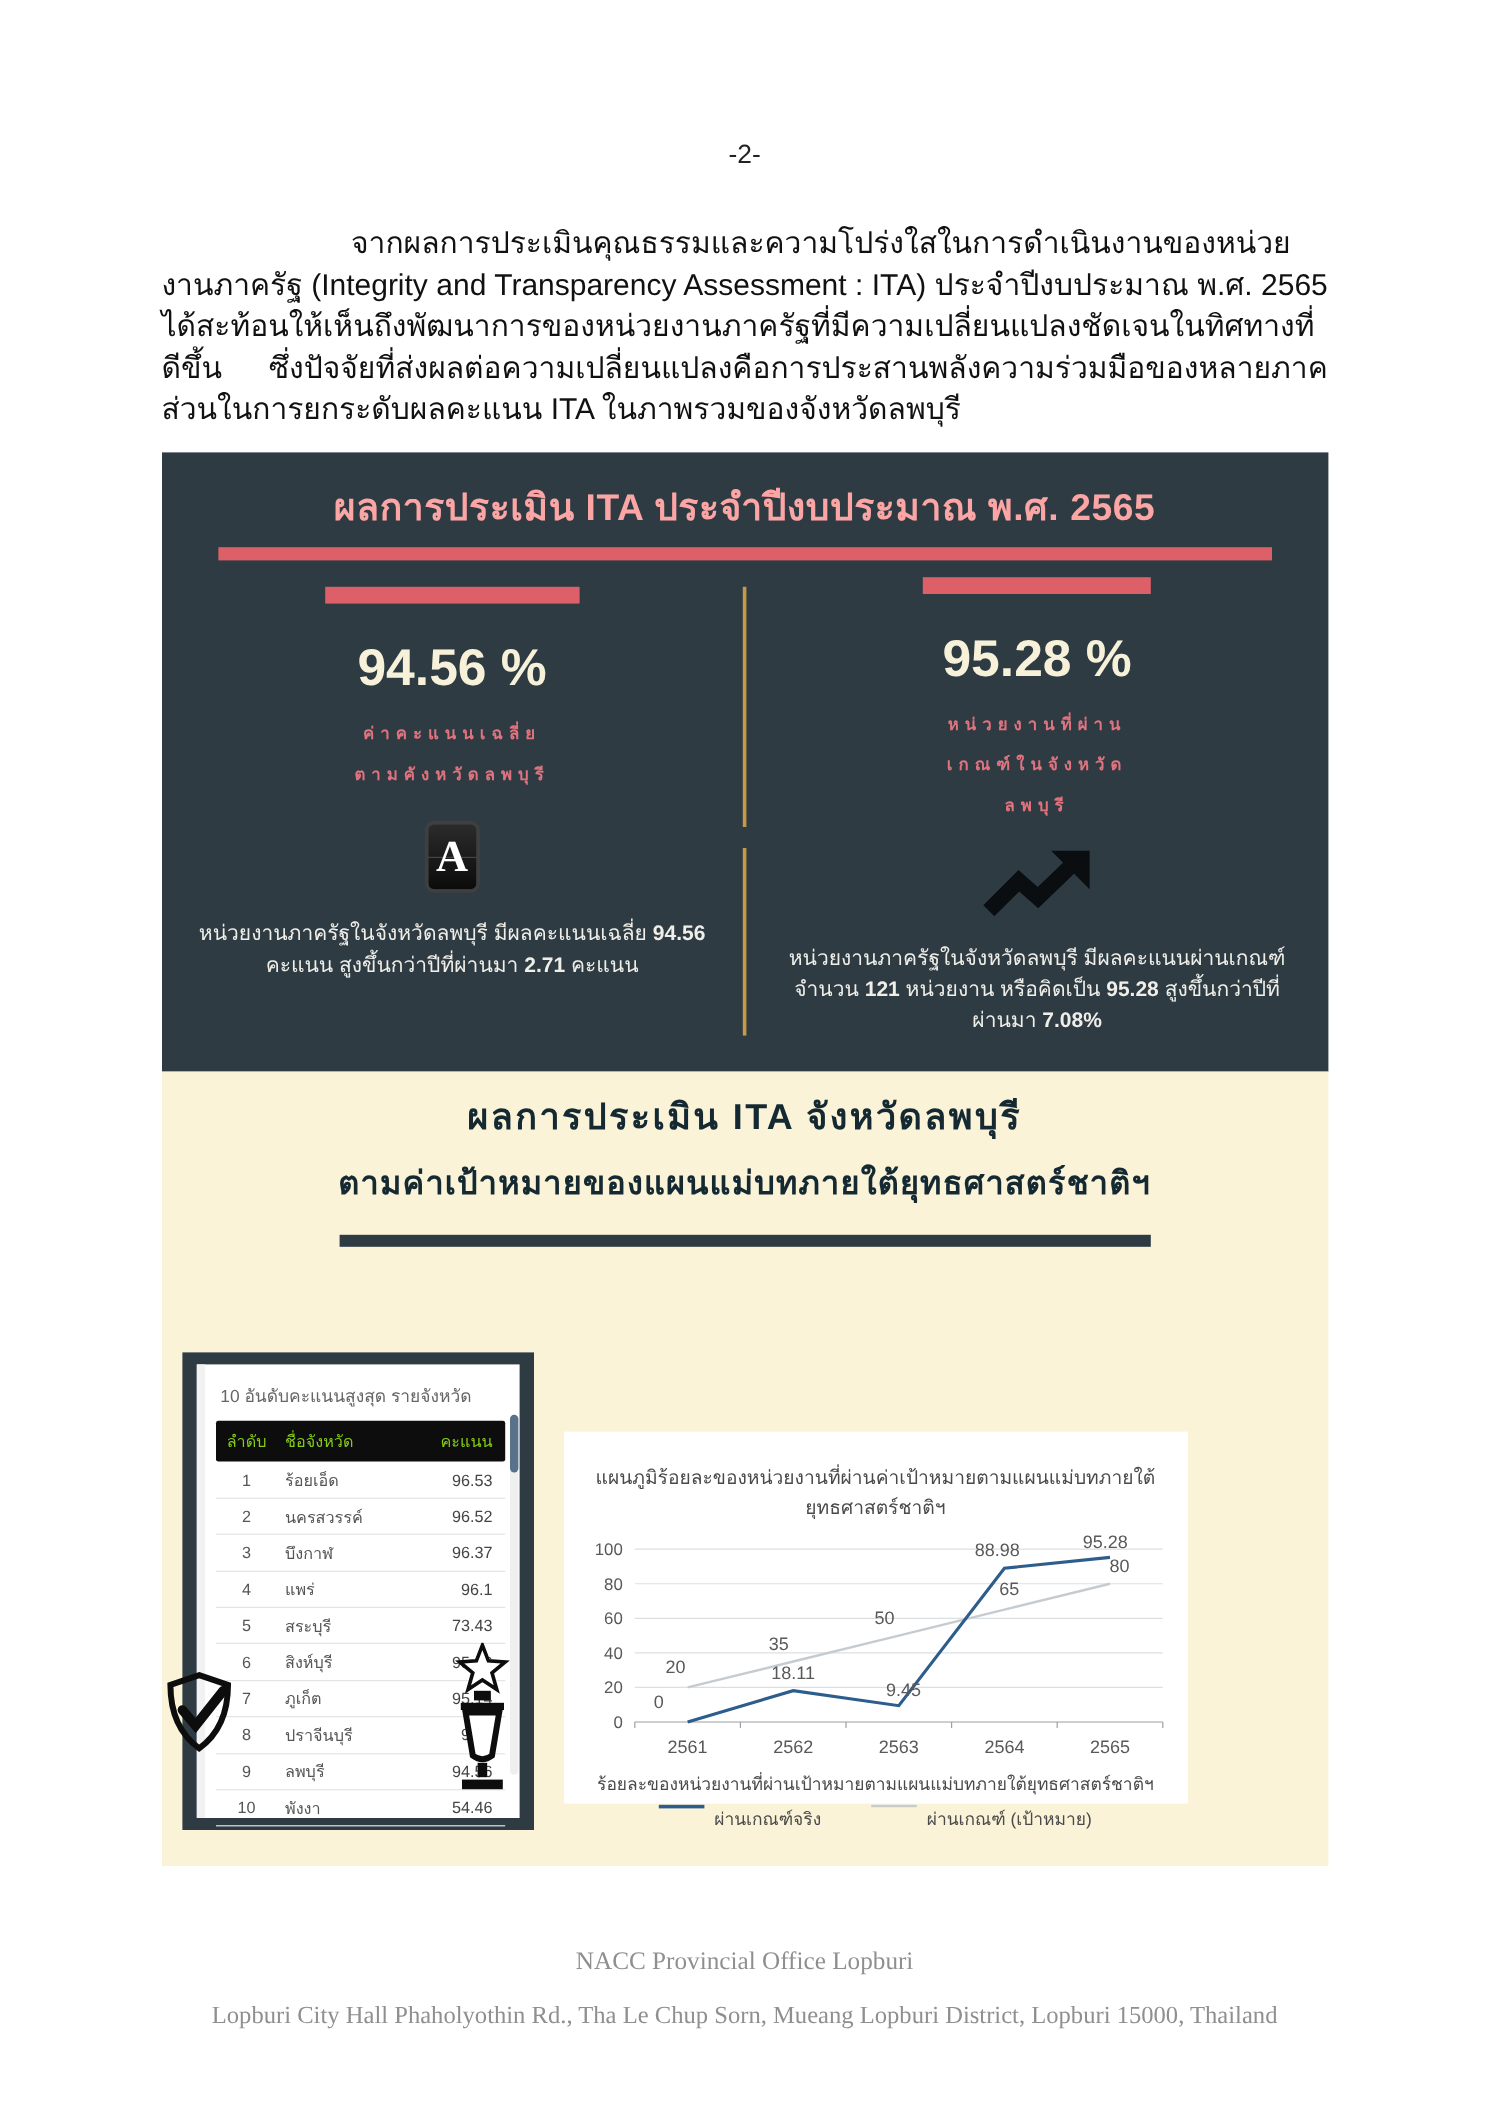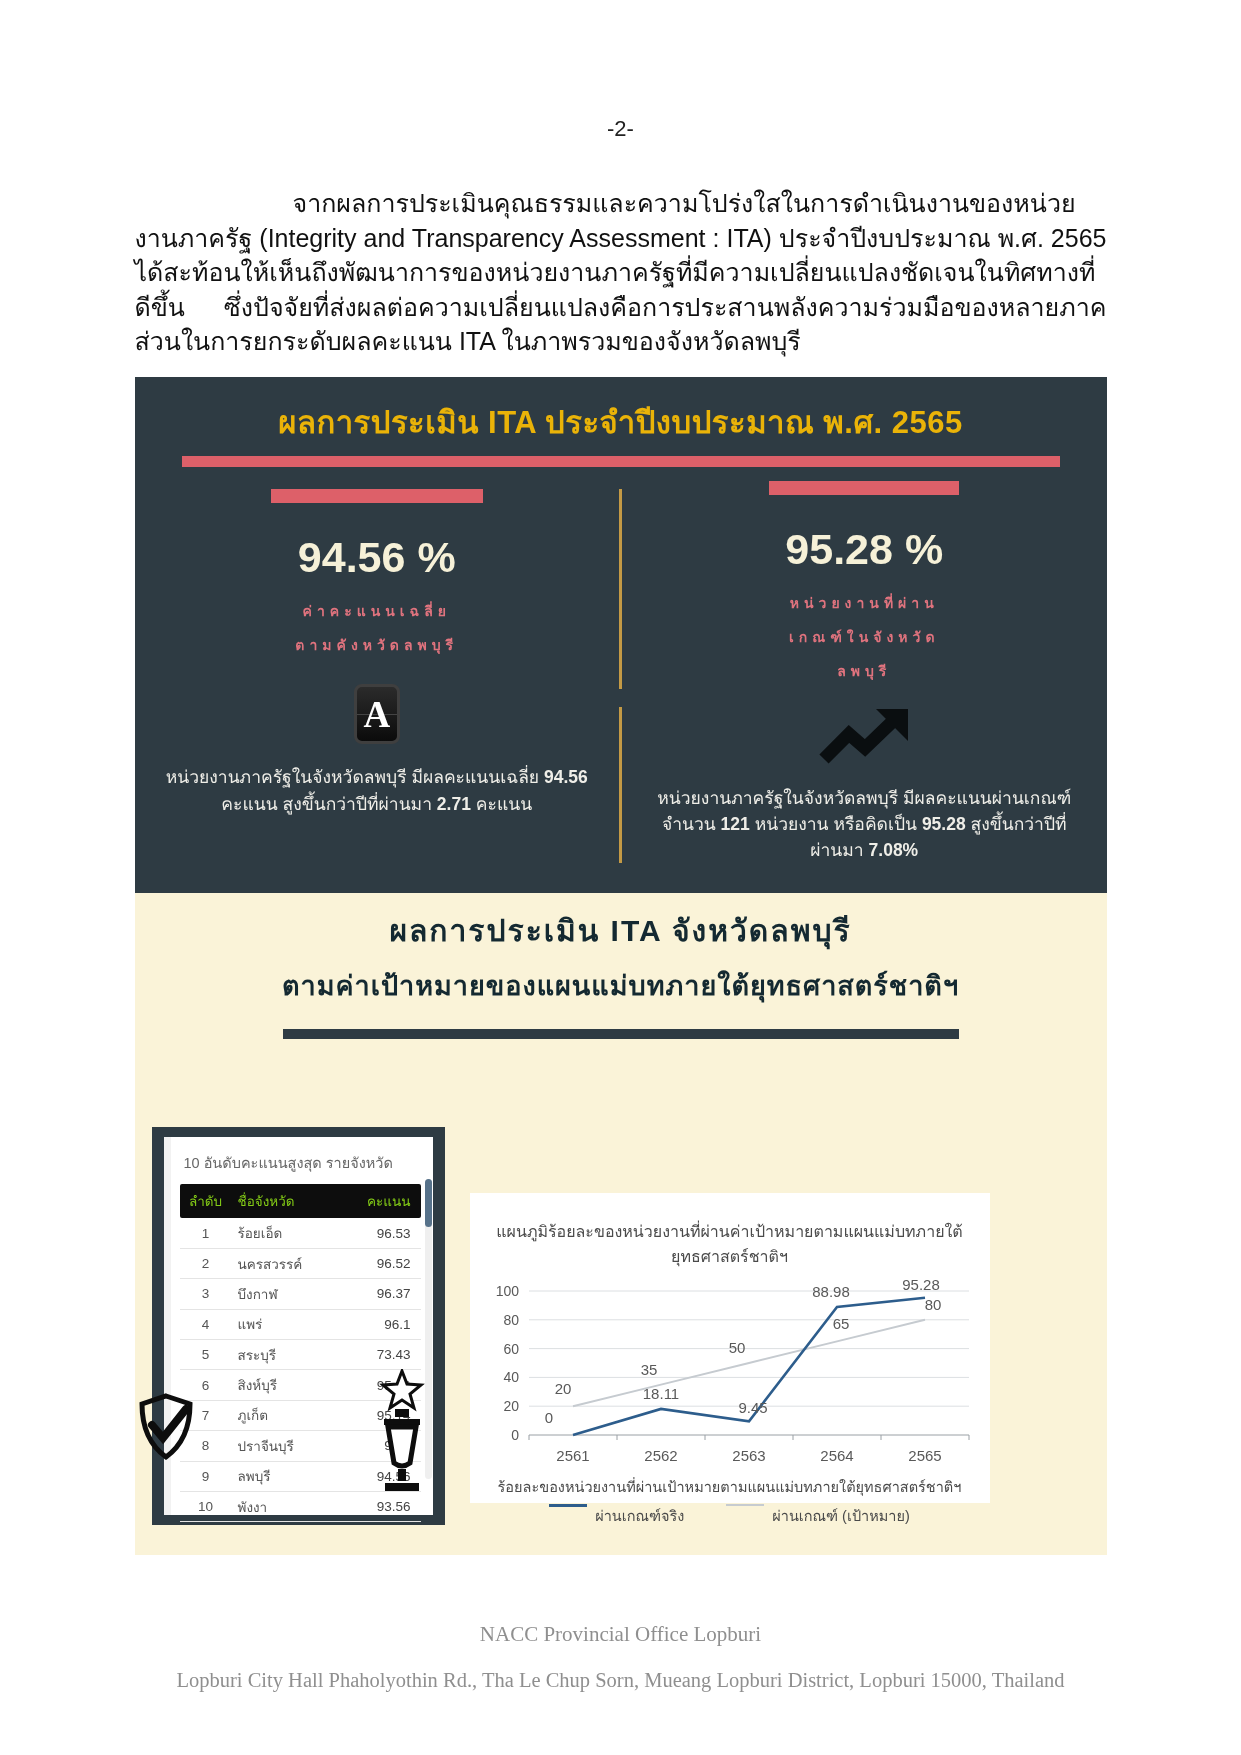--- a/index.html
+++ b/index.html
@@ -8,21 +8,21 @@
     font-family:"Liberation Sans","DejaVu Sans",sans-serif;color:#1a1a1a;margin:0 auto;
   }
   
   .page-number{padding-top:116px;text-align:center;font-size:22px;color:#222;}
   .paragraph{
     width:972px;margin:44px auto 0;font-size:25px;line-height:1.38;color:#111;
     text-align:justify;text-indent:158px;
   }
   
   .info-panel{width:972px;margin:18px auto 0;background:#2e3b43;padding:26px 0 30px;box-sizing:border-box;}
-  .info-title{color:#eab308;font-size:31px;font-weight:bold;text-align:center;line-height:1.3;letter-spacing:.5px;}
+  .info-title{color:#fca5a5;font-size:31px;font-weight:bold;text-align:center;line-height:1.3;letter-spacing:.5px;}
   .red-underline{width:878px;height:11px;background:#dd6069;margin:13px auto 0;}
   .columns{display:flex;margin-top:22px;position:relative;}
   .col{flex:1;display:flex;flex-direction:column;align-items:center;}
   .v-divider{
     width:3px;align-self:stretch;
     background:linear-gradient(to bottom,#c49a45 0 200px,transparent 200px 218px,#c49a45 218px 100%);
   }
   .mini-bar{height:14px;background:#dd6069;}
   .mini-bar.left{width:212px;}
   .mini-bar.right{width:190px;margin-top:-8px;}
@@ -185,21 +185,21 @@
             <span class="c-score">95.1</span>
           </div>
           <div class="t-row">
             <span class="c-rank">9</span>
             <span class="c-prov">ลพบุรี</span>
             <span class="c-score">94.56</span>
           </div>
           <div class="t-row">
             <span class="c-rank">10</span>
             <span class="c-prov">พังงา</span>
-            <span class="c-score">93.56</span>
+            <span class="c-score">54.46</span>
           </div>
           <div class="scroll-track">
             <div class="scroll-thumb"></div>
           </div>
         </div>
 
         <svg class="shield-icon" width="62" height="72" viewBox="0 0 62 72">
           <path d="M30 5 L54 13 C54 34 48 53 30 66 C12 53 6 34 6 13 Z" fill="none" stroke="#0d0d0d" stroke-width="5"></path>
           <polyline points="16,34 27,47 50,18" fill="none" stroke="#0d0d0d" stroke-width="8" stroke-linecap="round"></polyline>
         </svg>

